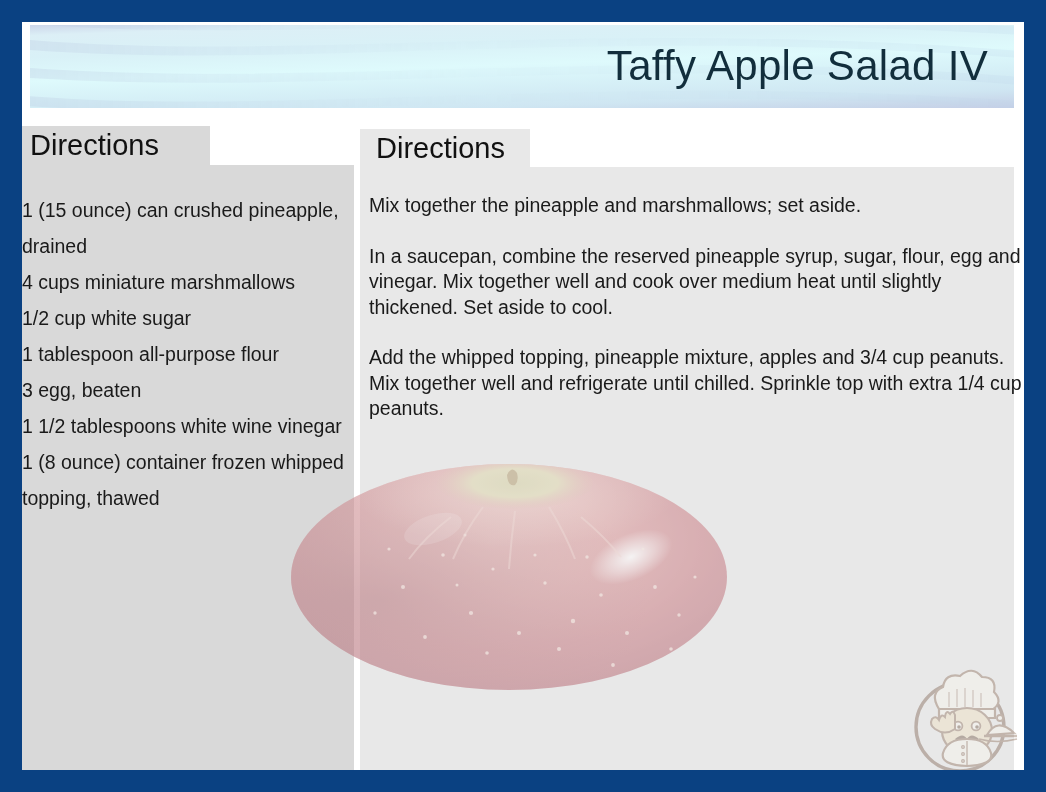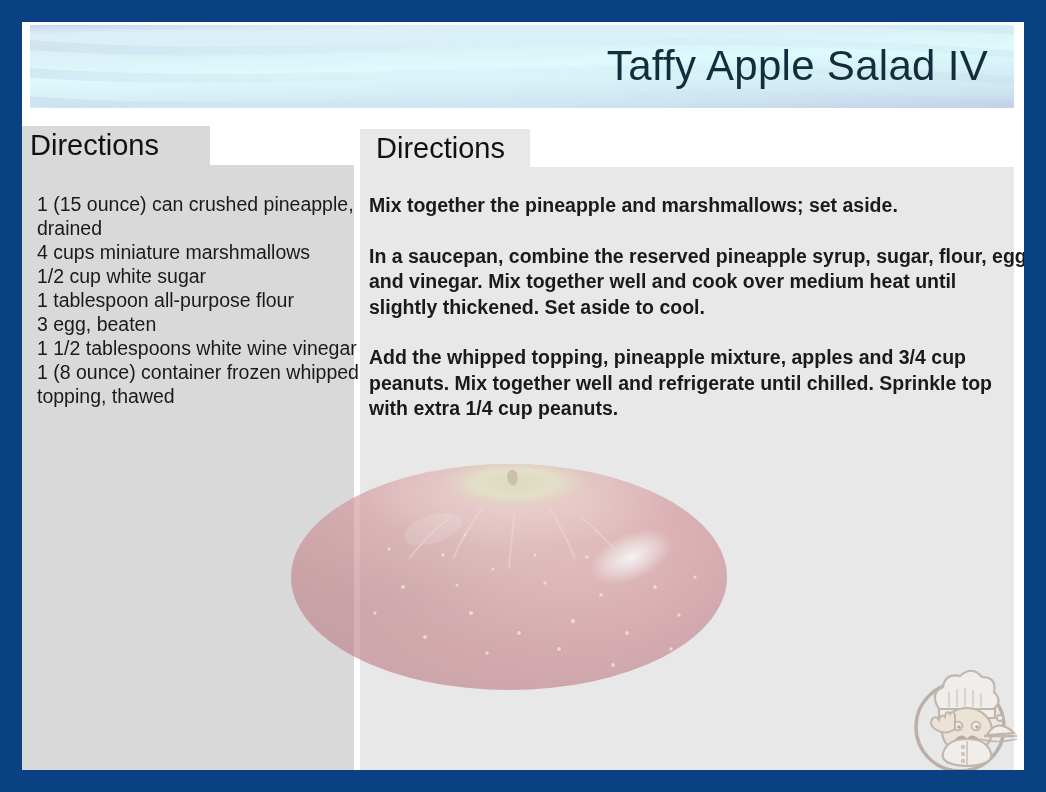--- a/index.html
+++ b/index.html
@@ -105,35 +105,33 @@
     position: absolute;
     z-index: 6;
     color: #1a1a1a;
   }
 
   #ingredients-list {
     left: 22px;
     top: 192px;
     width: 330px;
     font-size: 19.5px;
-    line-height: 24px;
-    margin-left: 15px;
+    line-height: 36px;
   }
   #ingredients-list .ing-line { white-space: normal; }
 
   #directions-text {
     left: 369px;
     top: 193px;
     width: 660px;
     font-size: 19.5px;
     line-height: 25.5px;
   }
   #directions-text p {
     margin: 0 0 25px 0;
-    font-weight: bold;
   }
   #directions-text p:last-child { margin-bottom: 16px; }
 
   
   #apple-photo {
     position: absolute;
     left: 283px;
     top: 437px;
     width: 452px;
     height: 258px;

